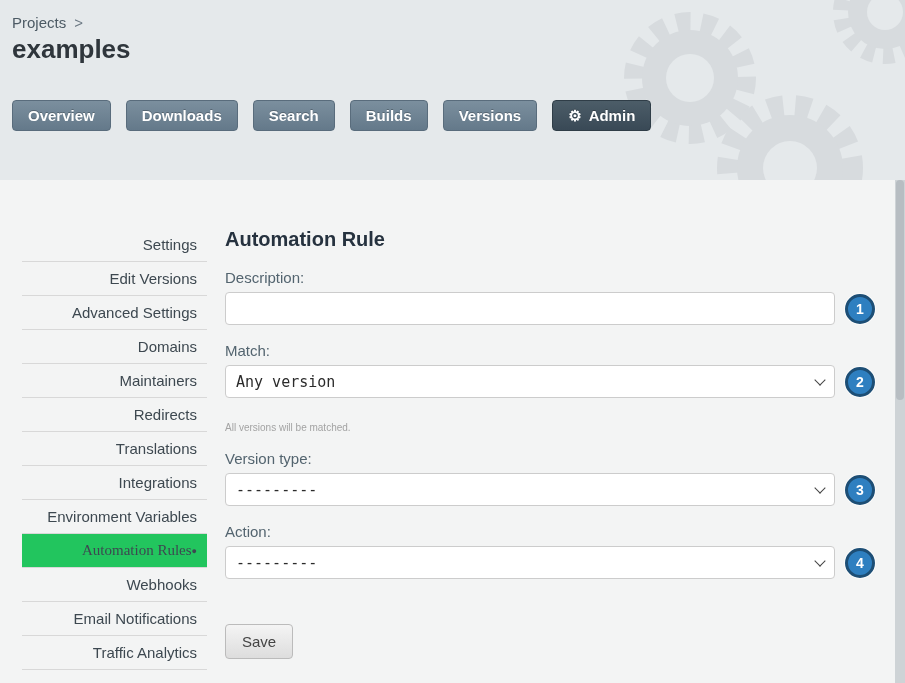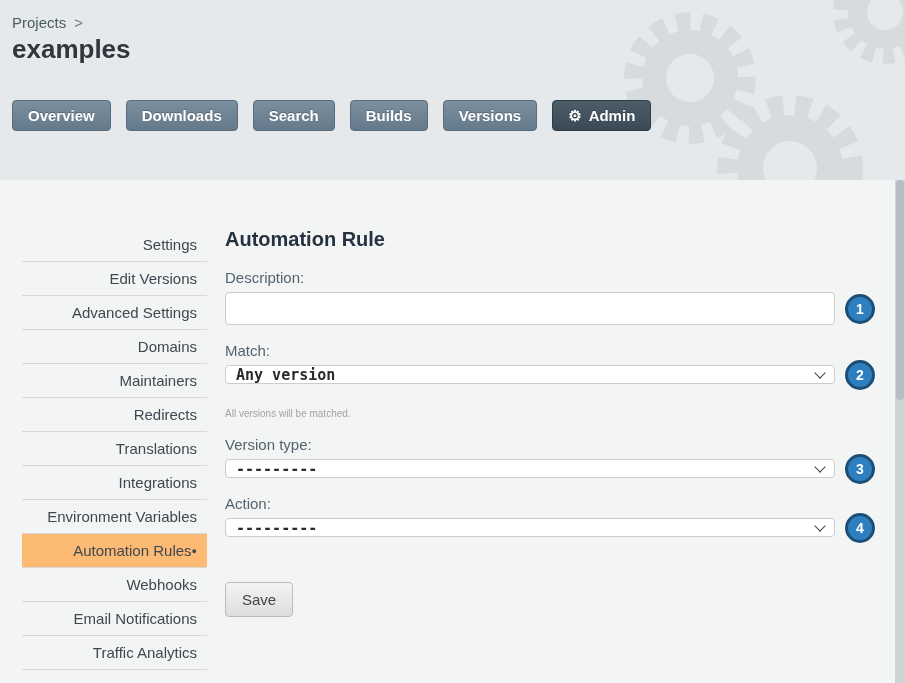--- a/index.html
+++ b/index.html
@@ -27,37 +27,37 @@
 
   
   .content { position:absolute; top:180px; left:0; right:10px; bottom:0; display:flex; padding-top:48px; }
 
   .sidebar { width:185px; margin-left:22px; flex:none; }
   .side-item {
     display:flex; align-items:center; justify-content:flex-end;
     height:34px; padding:0 10px; font-size:15px; color:#3d4850;
     border-bottom:1px solid #d8d8d8; text-decoration:none; cursor:pointer;
   }
-  .side-item.active { background:#fdba74; }
+  .side-item.active { background:#22c55e;font-family:Liberation Serif, serif; }
   .bullet { font-size:9px; color:#3d4850; }
 
   .form-col { margin-left:18px; width:610px; }
   .form-title { font-size:20px; font-weight:700; color:#26323f; margin-bottom:18px; }
   .field { margin-bottom:17px; }
   .field-label { display:block; font-size:15px; color:#53646f; margin-bottom:6px; }
   .input-row { position:relative; width:610px; }
   .text-input {
     width:610px; height:33px; border:1px solid #ccc; border-radius:4px;
     background:#fff; padding:0 8px; font-size:15px; color:#333;
     font-family:"Liberation Sans", sans-serif; outline:none;
   }
   .select {
     display:flex; align-items:center; justify-content:space-between;
-    width:610px; height:19px; border:1px solid #ccc; border-radius:4px;
-    background:#fff; padding:0 10px; cursor:pointer;font-weight:bold;
+    width:610px; height:33px; border:1px solid #ccc; border-radius:4px;
+    background:#fff; padding:0 10px; cursor:pointer;
   }
   .select-value { font-family:"DejaVu Sans Mono", monospace; font-size:15px; color:#2b2b2b; }
   .chevron {
     width:8px; height:8px; border-right:1.6px solid #444; border-bottom:1.6px solid #444;
     transform:rotate(45deg); margin-top:-4px;
   }
   .help-text { font-size:10px; color:#a3a3a3; margin-top:24px; }
   .badge {
     position:absolute; left:620px; top:50%; transform:translateY(-50%);
     width:30px; height:30px; border-radius:50%;

